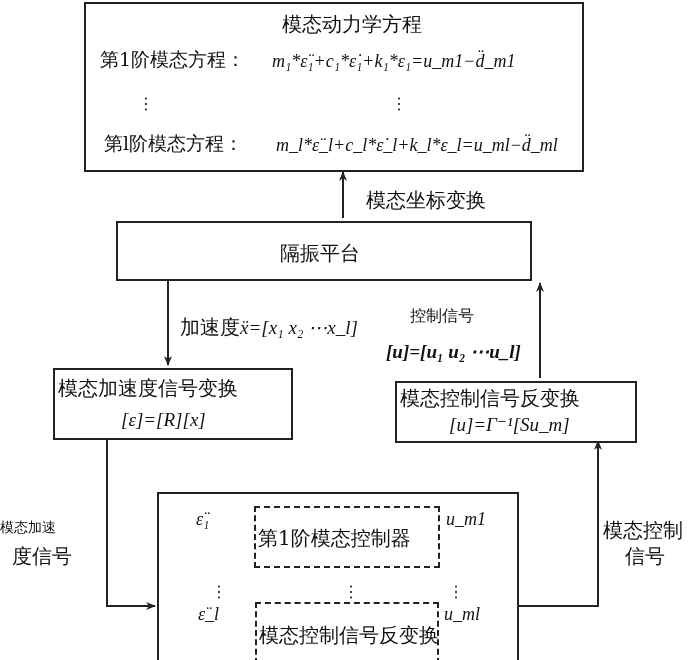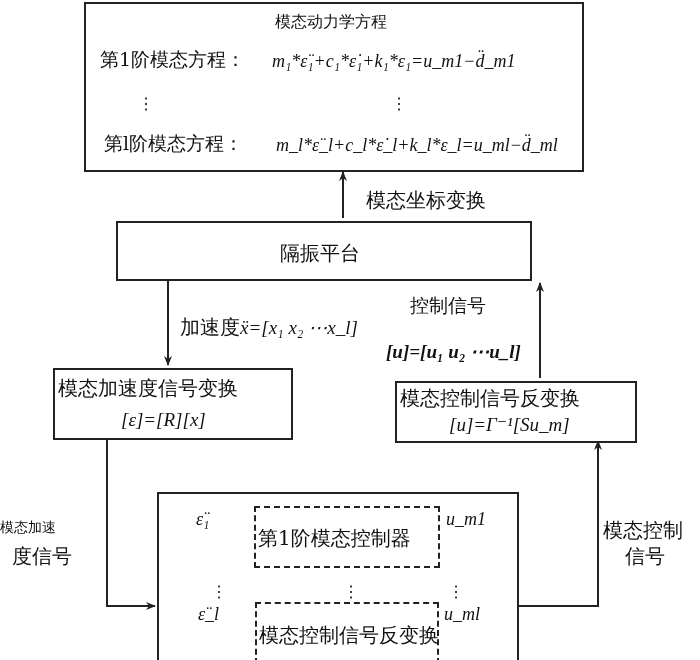--- a/index.html
+++ b/index.html
@@ -25,39 +25,39 @@
   <line x1="540" y1="378" x2="540" y2="283" stroke="#222" stroke-width="2" marker-end="url(#ah)"></line>
   <polyline points="107,438 107,606 155,606" fill="none" stroke="#222" stroke-width="2" marker-end="url(#ah)"></polyline>
   <polyline points="518,606 598,606 598,441" fill="none" stroke="#222" stroke-width="2" marker-end="url(#ah)"></polyline>
   <line x1="185" y1="548" x2="252" y2="548" stroke="#222" stroke-width="1.5" marker-end="url(#ah)"></line>
   <line x1="443" y1="541" x2="494" y2="541" stroke="#222" stroke-width="1.5" marker-end="url(#ah)"></line>
   <line x1="195" y1="636" x2="252" y2="636" stroke="#222" stroke-width="1.5" marker-end="url(#ah)"></line>
   <line x1="440" y1="635" x2="495" y2="635" stroke="#222" stroke-width="1.5" marker-end="url(#ah)"></line>
 </svg>
 
 <div class="box" style="left:84px;top:2px;width:500px;height:170px;">
-  <div class="t" style="left:189px;top:10px;font-size:16px;">模态动力学方程</div>
+  <div class="t" style="left:196px;top:10px;font-size:20px;">模态动力学方程</div>
   <div class="t" style="left:14px;top:46px;font-size:19px;">第1阶模态方程：</div>
   <div class="t m" style="left:186px;top:48px;font-size:18px;">m₁*ε̈₁+c₁*ε̇₁+k₁*ε₁=u_m1−d̈_m1</div>
   <div class="t" style="left:52px;top:92px;font-size:16px;">⋮</div>
   <div class="t" style="left:305px;top:92px;font-size:16px;">⋮</div>
   <div class="t m" style="left:190px;top:132px;font-size:18px;">m_l*ε̈_l+c_l*ε̇_l+k_l*ε_l=u_ml−d̈_ml</div>
   <div class="t" style="left:18px;top:130px;font-size:19px;">第l阶模态方程：</div>
 </div>
 
 <div class="t" style="left:366px;top:190px;font-size:20px;">模态坐标变换</div>
 
 <div class="box" style="left:116px;top:221px;width:416px;height:60px;font-family:Liberation Serif, serif;">
   <div class="t" style="left:162px;top:20px;font-size:20px;">隔振平台</div>
 </div>
 
 <div class="t" style="left:180px;top:317px;font-size:20px;">加速度</div>
 <div class="t m" style="left:240px;top:318px;font-size:19px;">ẍ=[x₁ x₂ ⋯x_l]</div>
 
-<div class="t" style="left:410px;top:296px;font-size:19px;">控制信号</div>
+<div class="t" style="left:410px;top:308px;font-size:16px;">控制信号</div>
 <div class="t m" style="left:386px;top:342px;font-size:19px;font-weight:bold;">[u]=[u₁ u₂ ⋯u_l]</div>
 
 <div class="box" style="left:53px;top:368px;width:240px;height:72px;">
   <div class="t" style="left:3px;top:8px;font-size:20px;">模态加速度信号变换</div>
   <div class="t m" style="left:66px;top:40px;font-size:19px;">[ε]=[R][x]</div>
 </div>
 
 <div class="box" style="left:395px;top:381px;width:242px;height:62px;">
   <div class="t" style="left:3px;top:5px;font-size:20px;">模态控制信号反变换</div>
   <div class="t m" style="left:52px;top:32px;font-size:19px;">[u]=Γ⁻¹[Su_m]</div>

